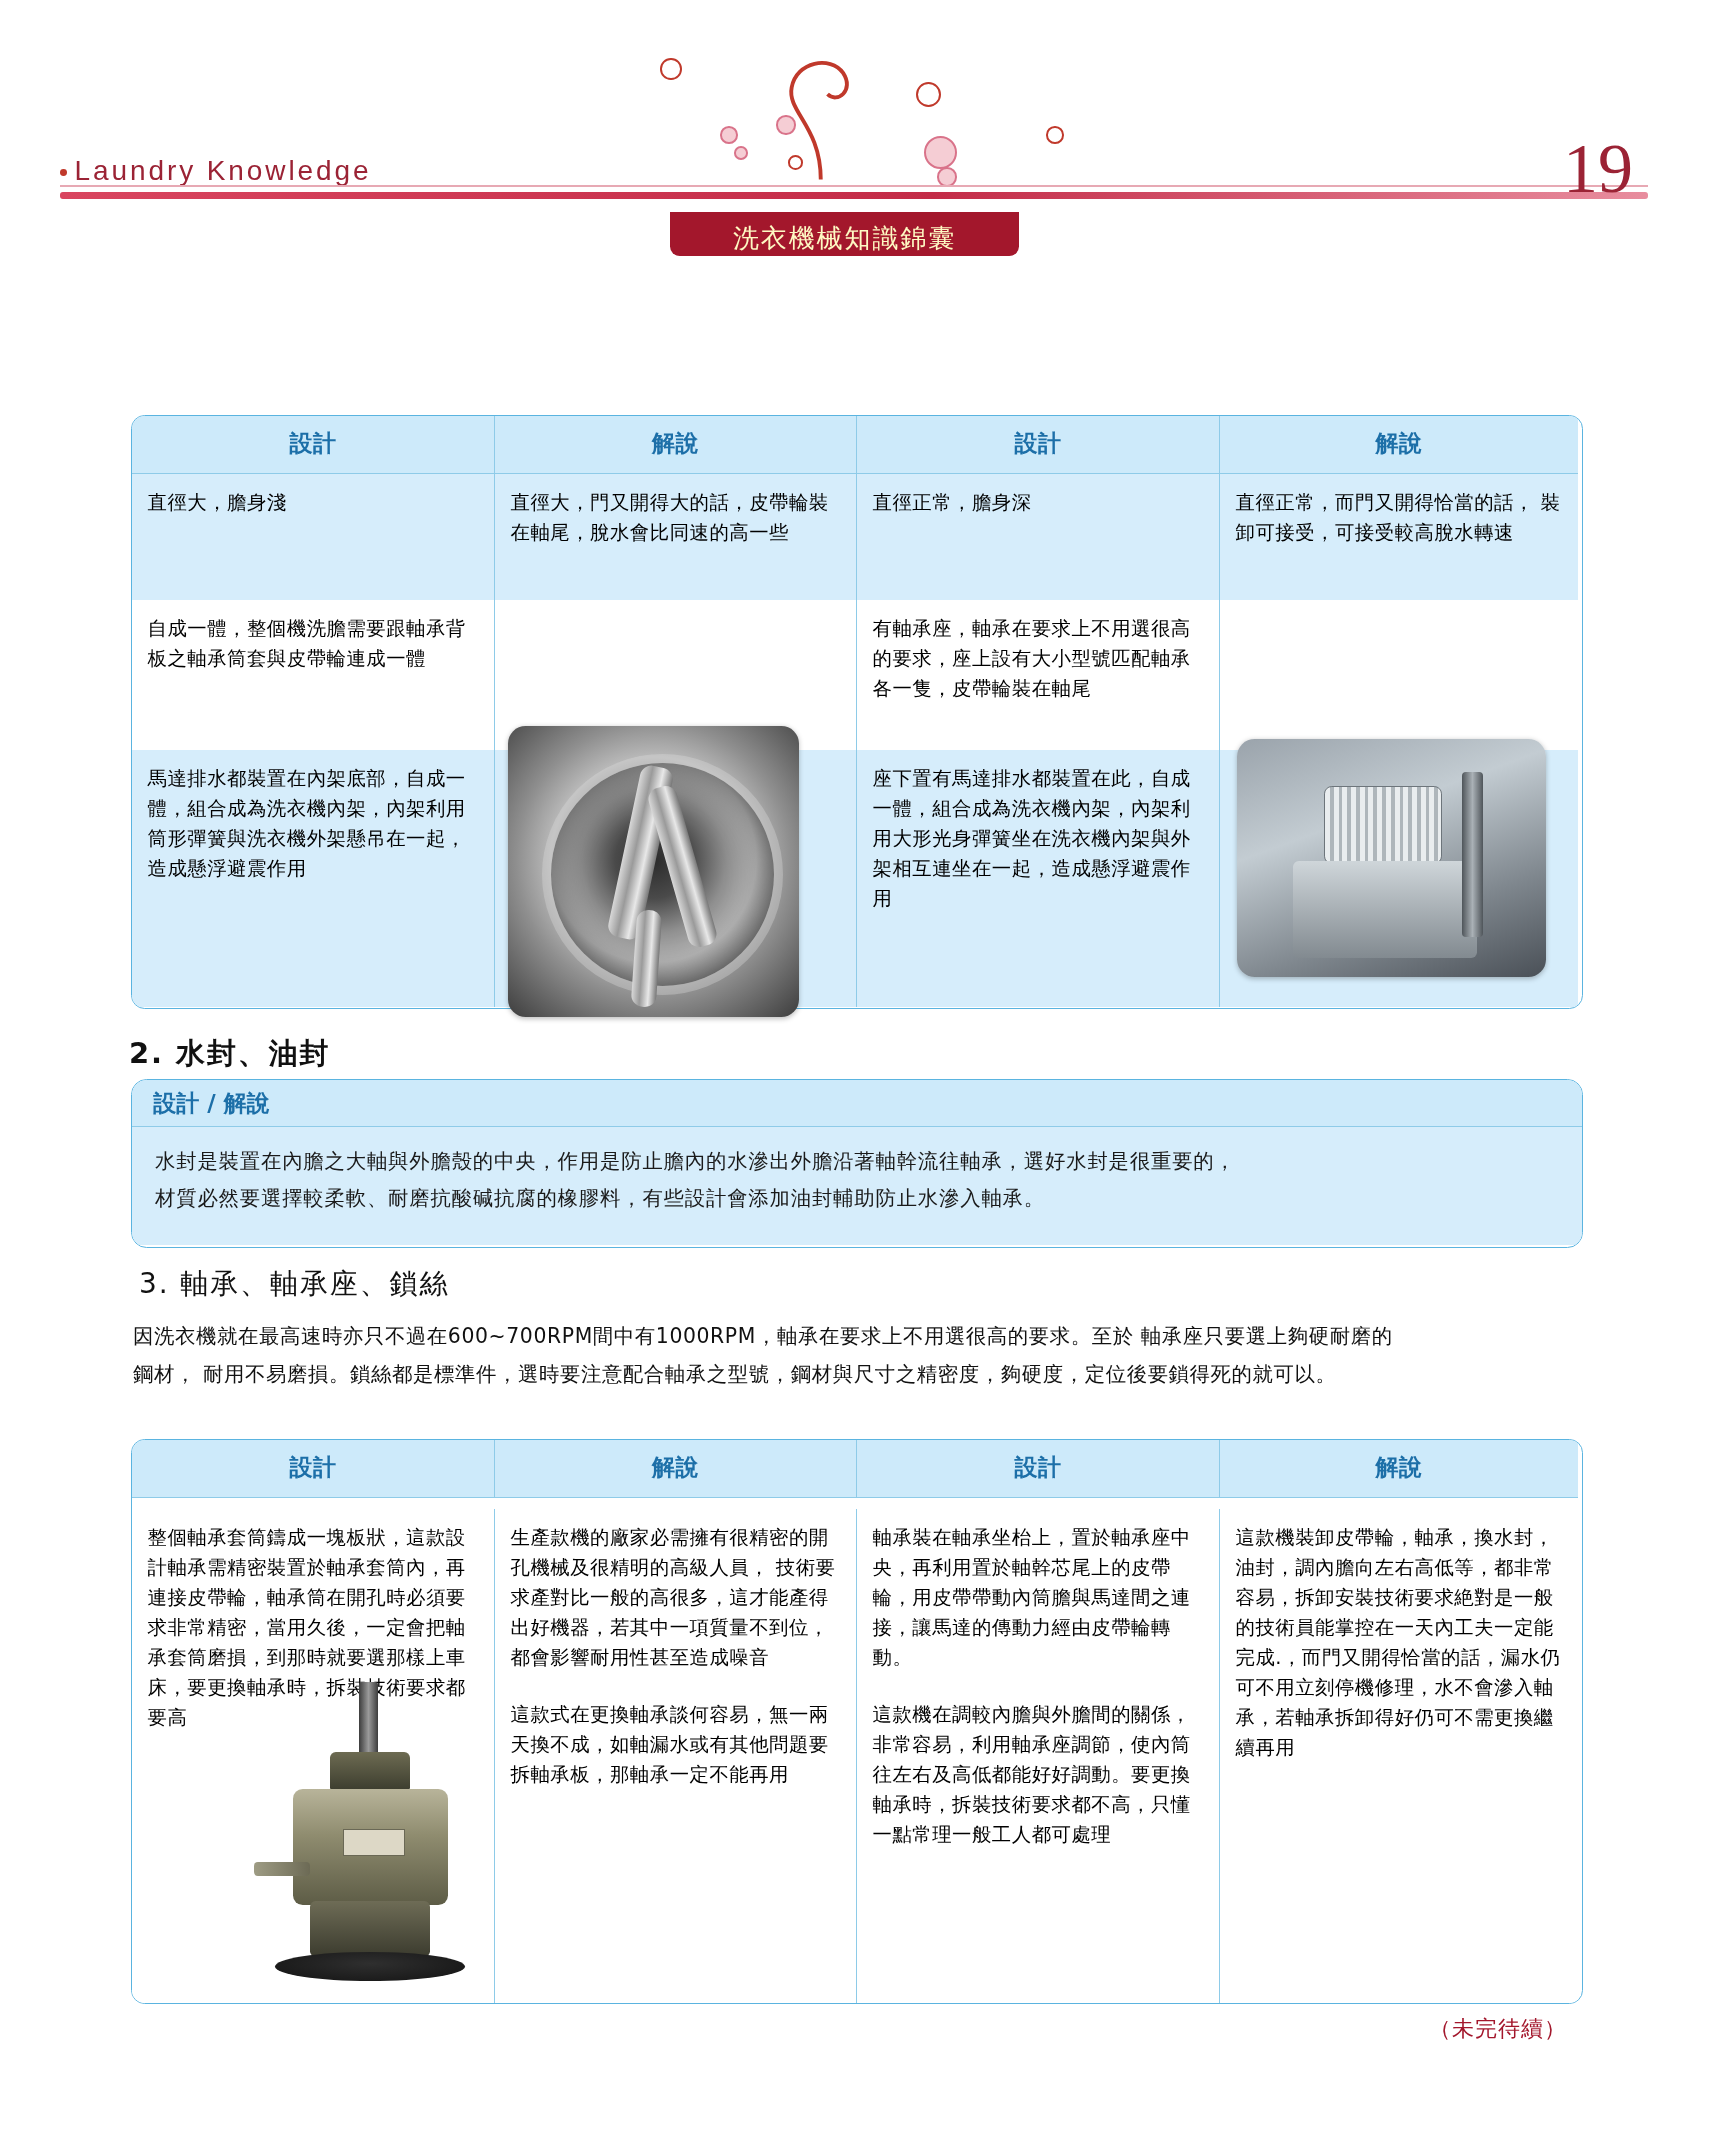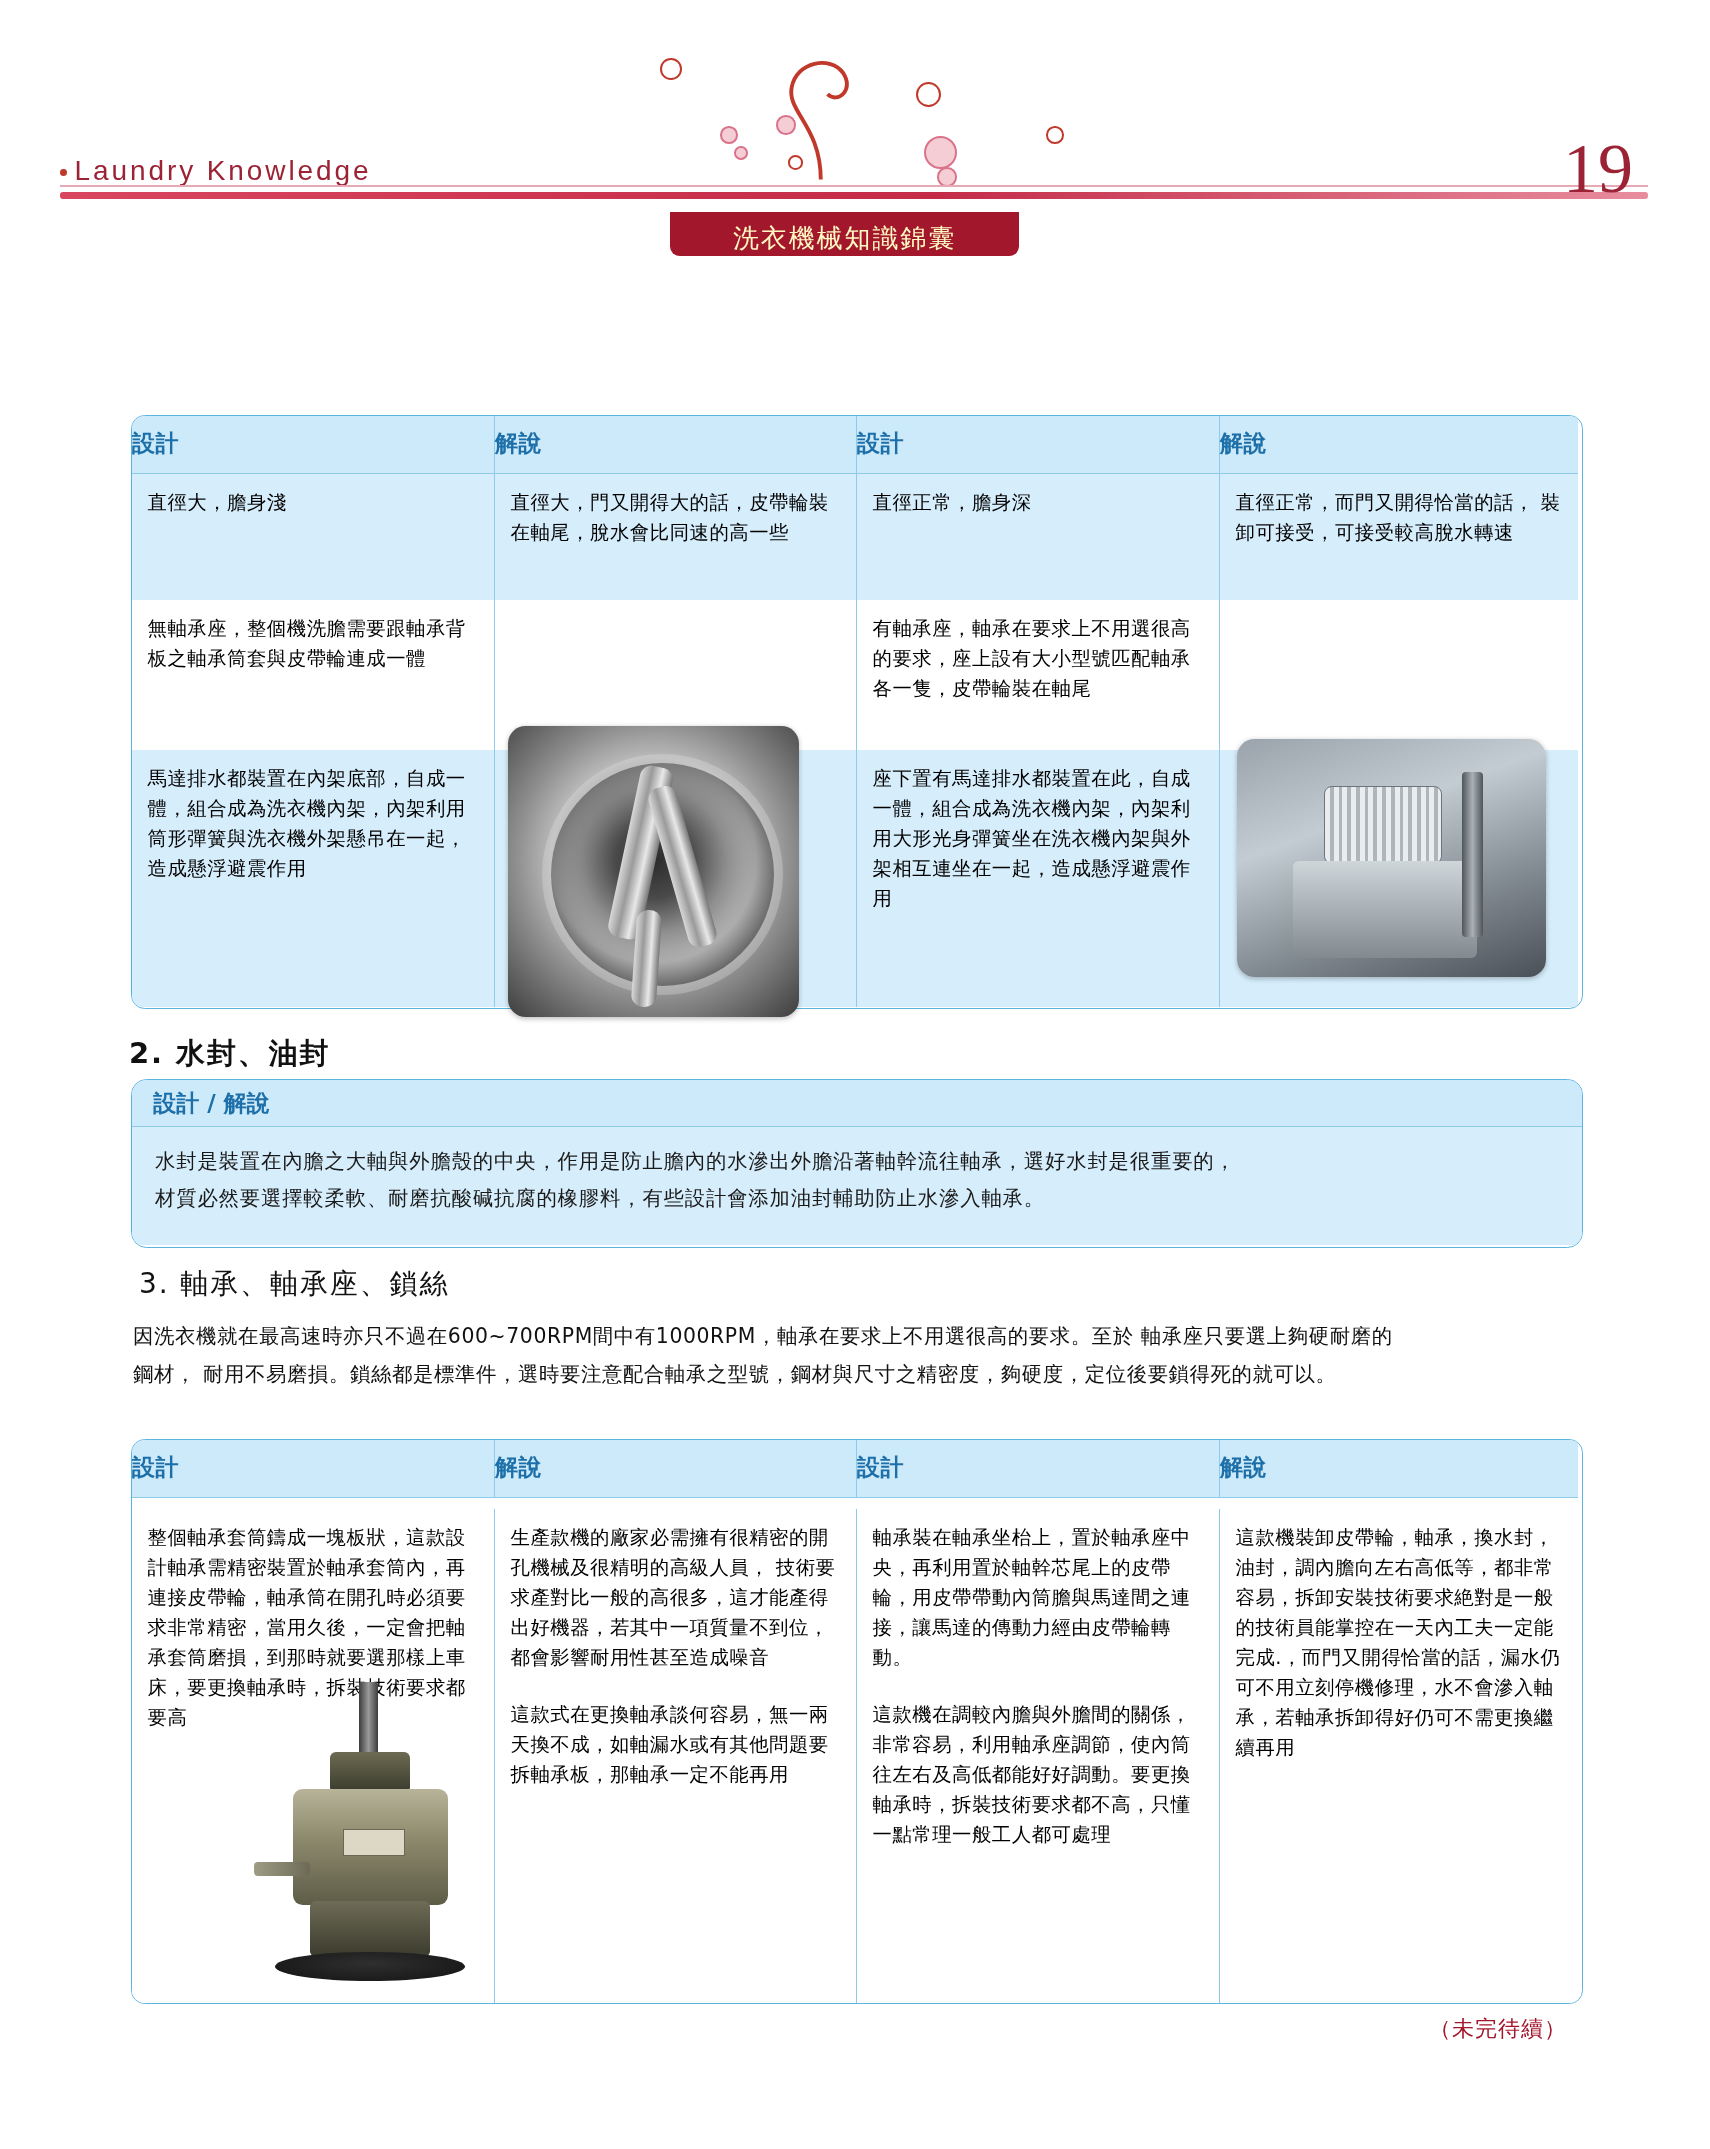--- a/index.html
+++ b/index.html
@@ -122,20 +122,21 @@
     padding: 13.6px 15.5px;
     font-size: 19.4px;
     line-height: 1.55;
     letter-spacing: 0.5px;
     color: #000000;
     position: relative;
   }
   .cell:last-child { border-right: none; }
   .head-cell {
     background: #cdeafa;
+    text-align: center;
     color: #1c6fa8;
     font-weight: bold;
     font-size: 23px;
     padding: 9.7px 0 11.6px 0;
     border-bottom: 1.9px solid #8ecbe8;
   }
   .row-a { background: #d6edfb; }
   .row-b { background: #ffffff; }
   .row-c { background: #d6edfb; }
 
@@ -370,21 +371,21 @@
     <div class="cell head-cell c3">設計</div>
     <div class="cell head-cell c4">解說</div>
   </div>
   <div class="table-row r1">
     <div class="cell c1 row-a">直徑大，膽身淺</div>
     <div class="cell c2 row-a">直徑大，門又開得大的話，皮帶輪裝在軸尾，脫水會比同速的高一些</div>
     <div class="cell c3 row-a">直徑正常，膽身深</div>
     <div class="cell c4 row-a">直徑正常，而門又開得恰當的話， 裝卸可接受，可接受較高脫水轉速</div>
   </div>
   <div class="table-row r2">
-    <div class="cell c1 row-b">無軸承座，整個機洗膽需要跟軸承背板之軸承筒套與皮帶輪連成一體</div>
+    <div class="cell c1 row-b">自成一體，整個機洗膽需要跟軸承背板之軸承筒套與皮帶輪連成一體</div>
     <div class="cell c2 row-b"></div>
     <div class="cell c3 row-b">有軸承座，軸承在要求上不用選很高的要求，座上設有大小型號匹配軸承各一隻，皮帶輪裝在軸尾</div>
     <div class="cell c4 row-b"></div>
   </div>
   <div class="table-row r3">
     <div class="cell c1 row-c">馬達排水都裝置在內架底部，自成一體，組合成為洗衣機內架，內架利用筒形彈簧與洗衣機外架懸吊在一起，造成懸浮避震作用</div>
     <div class="cell c2 row-c"></div>
     <div class="cell c3 row-c">座下置有馬達排水都裝置在此，自成一體，組合成為洗衣機內架，內架利用大形光身彈簧坐在洗衣機內架與外架相互連坐在一起，造成懸浮避震作用</div>
     <div class="cell c4 row-c"></div>
   </div>

